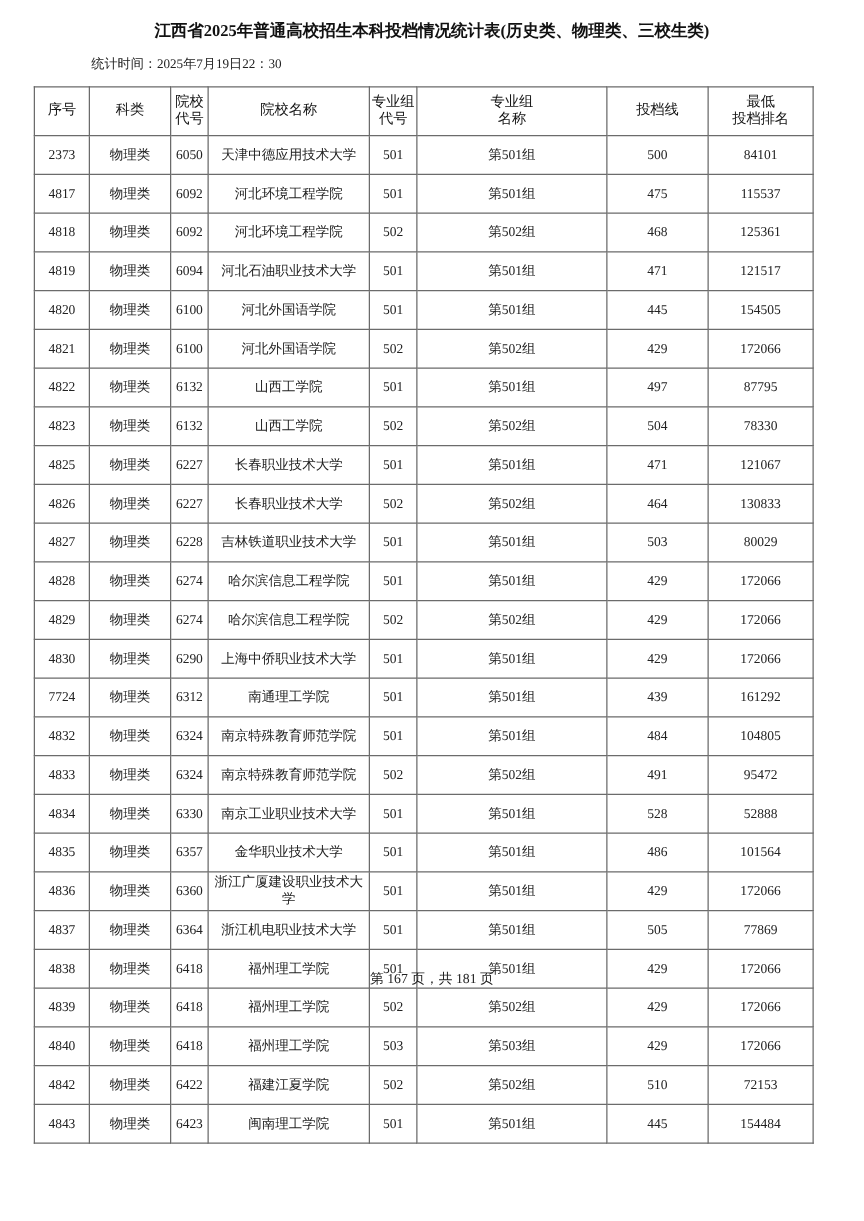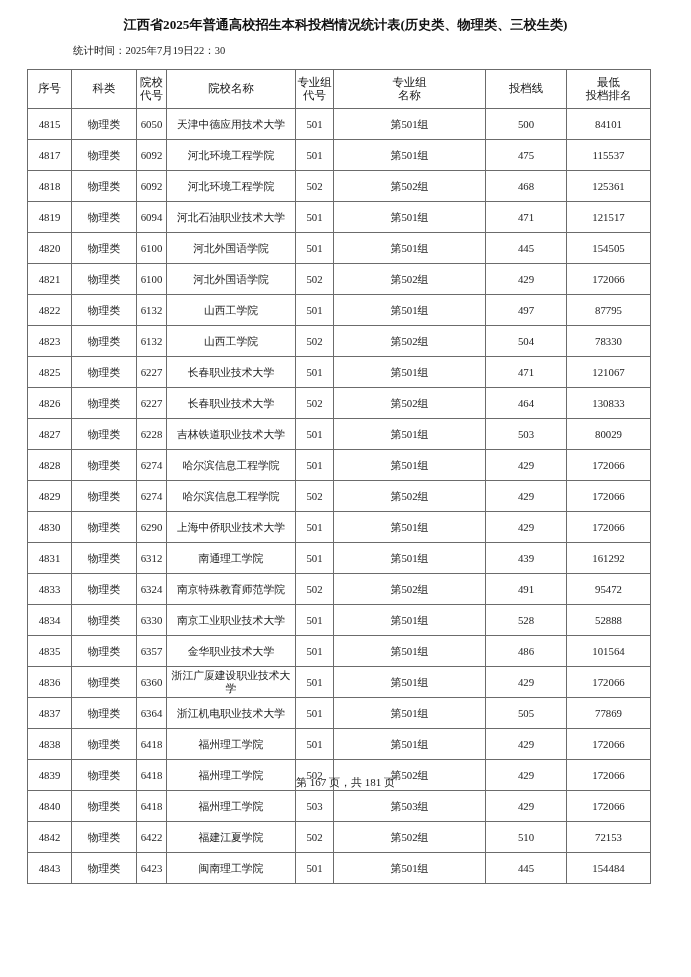--- a/index.html
+++ b/index.html
@@ -172,21 +172,21 @@
             <div>投档线</div>
           </th>
           <th>
             <div>最低</div>
             <div>投档排名</div>
           </th>
         </tr>
       </thead>
       <tbody id="table-body">
           <tr>
-            <td>4815</td>
+            <td>2373</td>
             <td>物理类</td>
             <td>6050</td>
             <td class="cell-name">天津中德应用技术大学</td>
             <td>501</td>
             <td class="cell-left">第501组</td>
             <td>500</td>
             <td>84101</td>
           </tr>
           <tr>
             <td>4817</td>
@@ -312,28 +312,38 @@
             <td>4830</td>
             <td>物理类</td>
             <td>6290</td>
             <td class="cell-name">上海中侨职业技术大学</td>
             <td>501</td>
             <td class="cell-left">第501组</td>
             <td>429</td>
             <td>172066</td>
           </tr>
           <tr>
-            <td>4831</td>
+            <td>7724</td>
             <td>物理类</td>
             <td>6312</td>
             <td class="cell-name">南通理工学院</td>
             <td>501</td>
             <td class="cell-left">第501组</td>
             <td>439</td>
             <td>161292</td>
+          </tr>
+          <tr>
+            <td>4832</td>
+            <td>物理类</td>
+            <td>6324</td>
+            <td class="cell-name">南京特殊教育师范学院</td>
+            <td>501</td>
+            <td class="cell-left">第501组</td>
+            <td>484</td>
+            <td>104805</td>
           </tr>
           <tr>
             <td>4833</td>
             <td>物理类</td>
             <td>6324</td>
             <td class="cell-name">南京特殊教育师范学院</td>
             <td>502</td>
             <td class="cell-left">第502组</td>
             <td>491</td>
             <td>95472</td>

